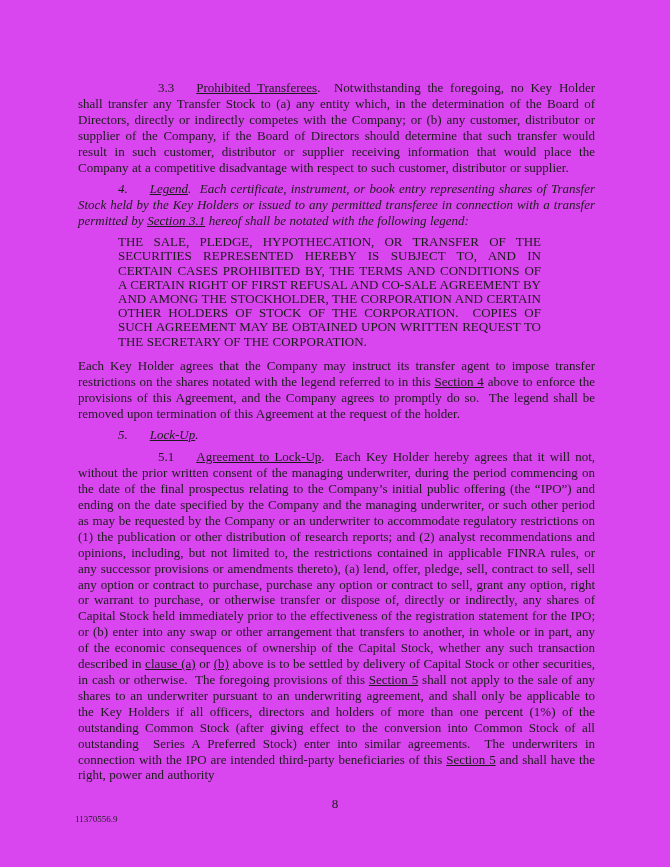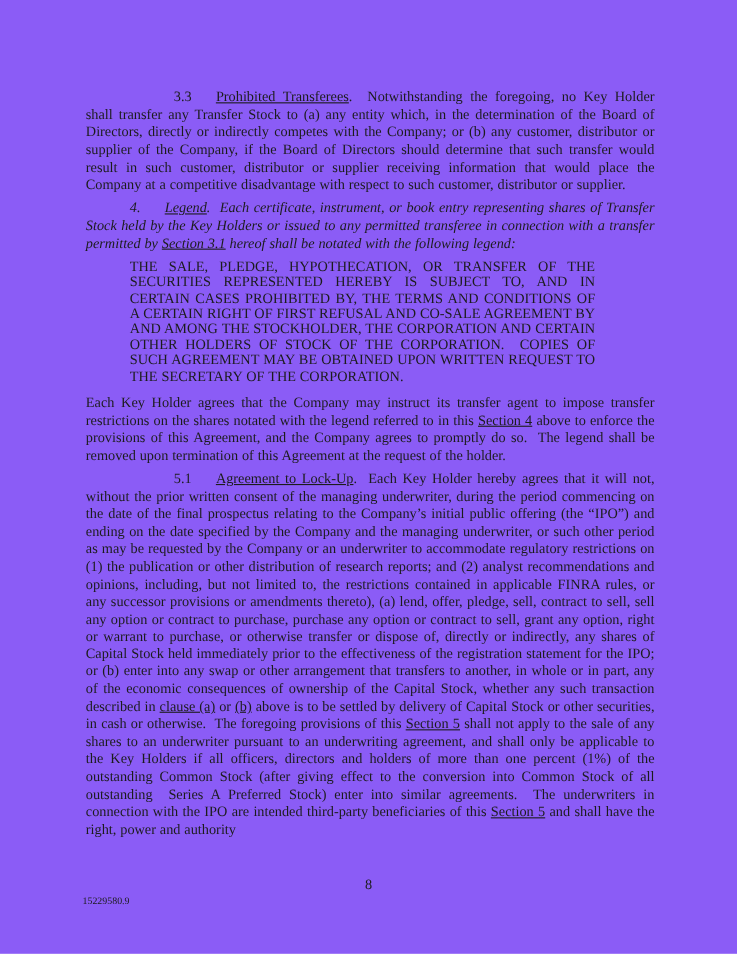--- a/index.html
+++ b/index.html
@@ -4,21 +4,21 @@
 <style>
   html, body { margin: 0; padding: 0; }
   body {
     width: 670px; height: 867px;
     background: #ffffff;
     font-family: "Liberation Serif", "DejaVu Serif", serif;
     color: #1c1c1c;
     position: relative;
     overflow: hidden;
   }
-  .page { position: absolute; inset: 0; background: #8b5cf6; }
+  .page { position: absolute; inset: 0; background: #d946ef; }
   .content {
     position: absolute;
     left: 78px; top: 80px; width: 517px;
   }
   .para {
     font-size: 13px;
     line-height: 15.9px;
     margin: 0 0 6px 0;
     text-align: justify;
     word-spacing: 0.02em;
@@ -47,17 +47,18 @@
 </style>
 </head>
 <body>
 
 <div class="page">
   <div class="content" id="doc-content">
       <p class="para indent2"><span>3.3</span><span class="tab"></span><span class="u">Prohibited Transferees</span><span>.&nbsp; Notwithstanding the foregoing, no Key Holder shall transfer any Transfer Stock to (a) any entity which, in the determination of the Board of Directors, directly or indirectly competes with the Company; or (b) any customer, distributor or supplier of the Company, if the Board of Directors should determine that such transfer would result in such customer, distributor or supplier receiving information that would place the Company at a competitive disadvantage with respect to such customer, distributor or supplier.</span></p>
       <p class="para indent1"><span>4.</span><span class="tab"></span><span class="u">Legend</span><span>.&nbsp; Each certificate, instrument, or book entry representing shares of Transfer Stock held by the Key Holders or issued to any permitted transferee in connection with a transfer permitted by </span><span class="u">Section 3.1</span><span> hereof shall be notated with the following legend:</span></p>
       <p class="para legend"><span>THE SALE, PLEDGE, HYPOTHECATION, OR TRANSFER OF THE SECURITIES REPRESENTED HEREBY IS SUBJECT TO, AND IN CERTAIN CASES PROHIBITED BY, THE TERMS AND CONDITIONS OF A CERTAIN RIGHT OF FIRST REFUSAL AND CO-SALE AGREEMENT BY AND AMONG THE STOCKHOLDER, THE CORPORATION AND CERTAIN OTHER HOLDERS OF STOCK OF THE CORPORATION.&nbsp; COPIES OF SUCH AGREEMENT MAY BE OBTAINED UPON WRITTEN REQUEST TO THE SECRETARY OF THE CORPORATION.</span></p>
       <p class="para"><span>Each Key Holder agrees that the Company may instruct its transfer agent to impose transfer restrictions on the shares notated with the legend referred to in this </span><span class="u">Section 4</span><span> above to enforce the provisions of this Agreement, and the Company agrees to promptly do so.&nbsp; The legend shall be removed upon termination of this Agreement at the request of the holder.</span></p>
+      <p class="para indent1"><span>5.</span><span class="tab"></span><span class="u">Lock-Up</span><span>.</span></p>
       <p class="para indent2"><span>5.1</span><span class="tab"></span><span class="u">Agreement to Lock-Up</span><span>.&nbsp; Each Key Holder hereby agrees that it will not, without the prior written consent of the managing underwriter, during the period commencing on the date of the final prospectus relating to the Company’s initial public offering (the “</span><span class="b">IPO</span><span>”) and ending on the date specified by the Company and the managing underwriter, or such other period as may be requested by the Company or an underwriter to accommodate regulatory restrictions on (1) the publication or other distribution of research reports; and (2) analyst recommendations and opinions, including, but not limited to, the restrictions contained in applicable FINRA rules, or any successor provisions or amendments thereto), (a) lend, offer, pledge, sell, contract to sell, sell any option or contract to purchase, purchase any option or contract to sell, grant any option, right or warrant to purchase, or otherwise transfer or dispose of, directly or indirectly, any shares of Capital Stock held immediately prior to the effectiveness of the registration statement for the IPO; or (b) enter into any swap or other arrangement that transfers to another, in whole or in part, any of the economic consequences of ownership of the Capital Stock, whether any such transaction described in </span><span class="u">clause (a)</span><span> or </span><span class="u">(b)</span><span> above is to be settled by delivery of Capital Stock or other securities, in cash or otherwise.&nbsp; The foregoing provisions of this </span><span class="u">Section 5</span><span> shall not apply to the sale of any shares to an underwriter pursuant to an underwriting agreement, and shall only be applicable to the Key Holders if all officers, directors and holders of more than one percent (1%) of the outstanding Common Stock (after giving effect to the conversion into Common Stock of all outstanding&nbsp; Series A Preferred Stock) enter into similar agreements.&nbsp; The underwriters in connection with the IPO are intended third-party beneficiaries of this </span><span class="u">Section 5</span><span> and shall have the right, power and authority</span></p>
     </div>
   <div class="page-number">8</div>
-  <div class="doc-number">15229580.9</div>
+  <div class="doc-number">11370556.9</div>
 </div>
 
 </body></html>

